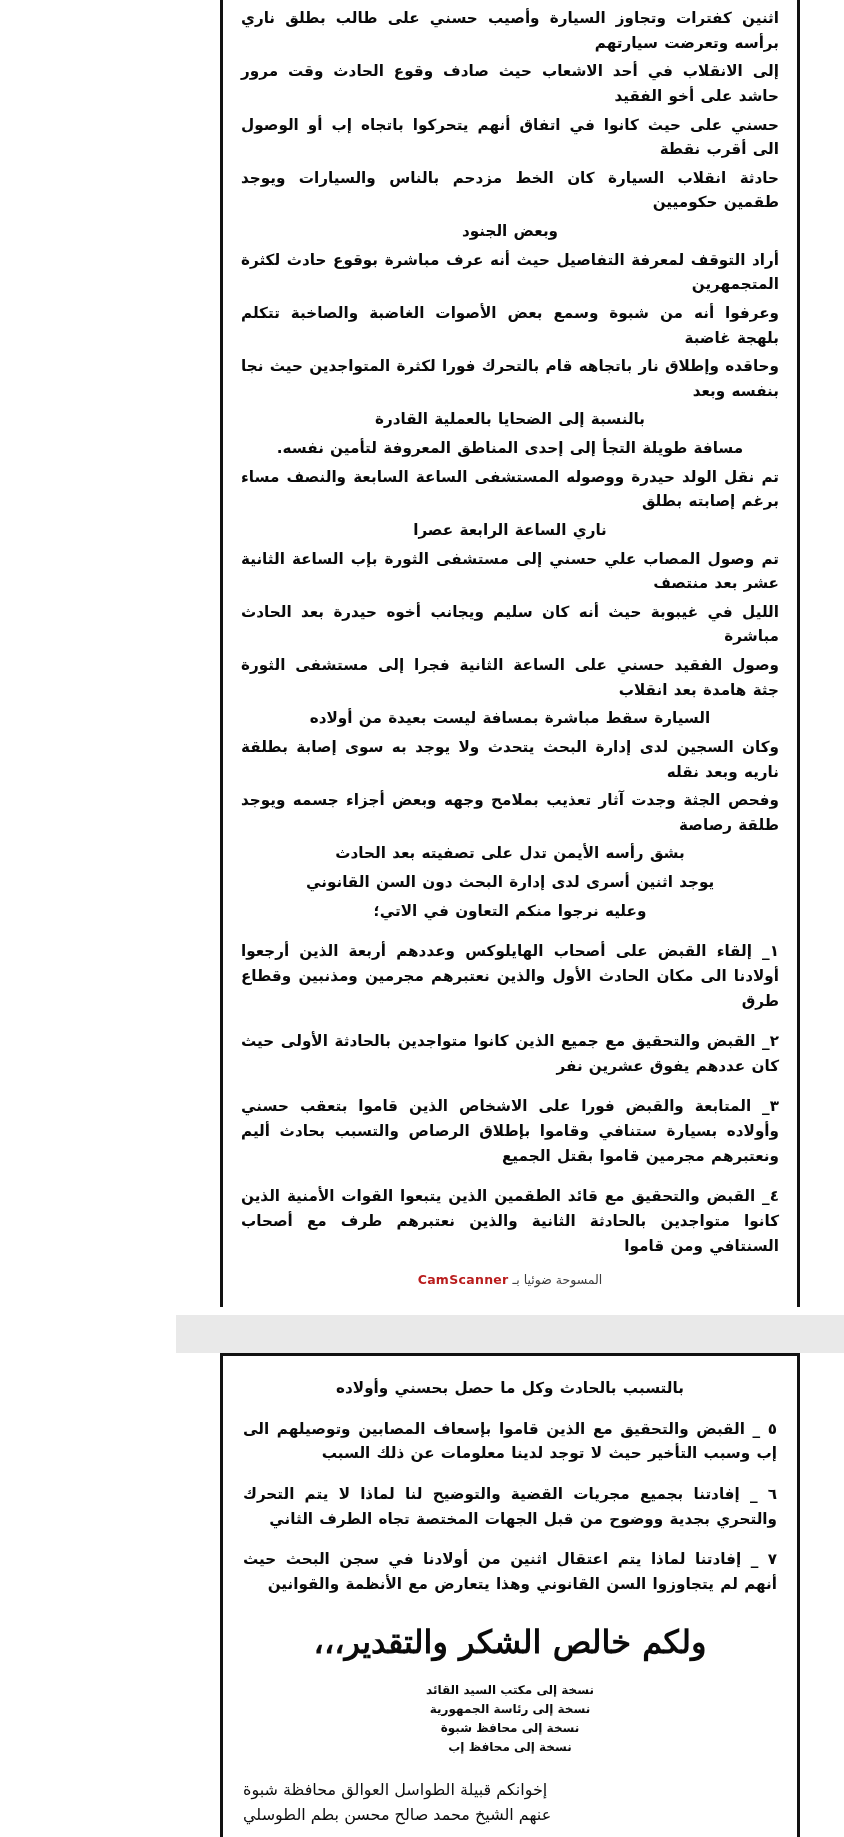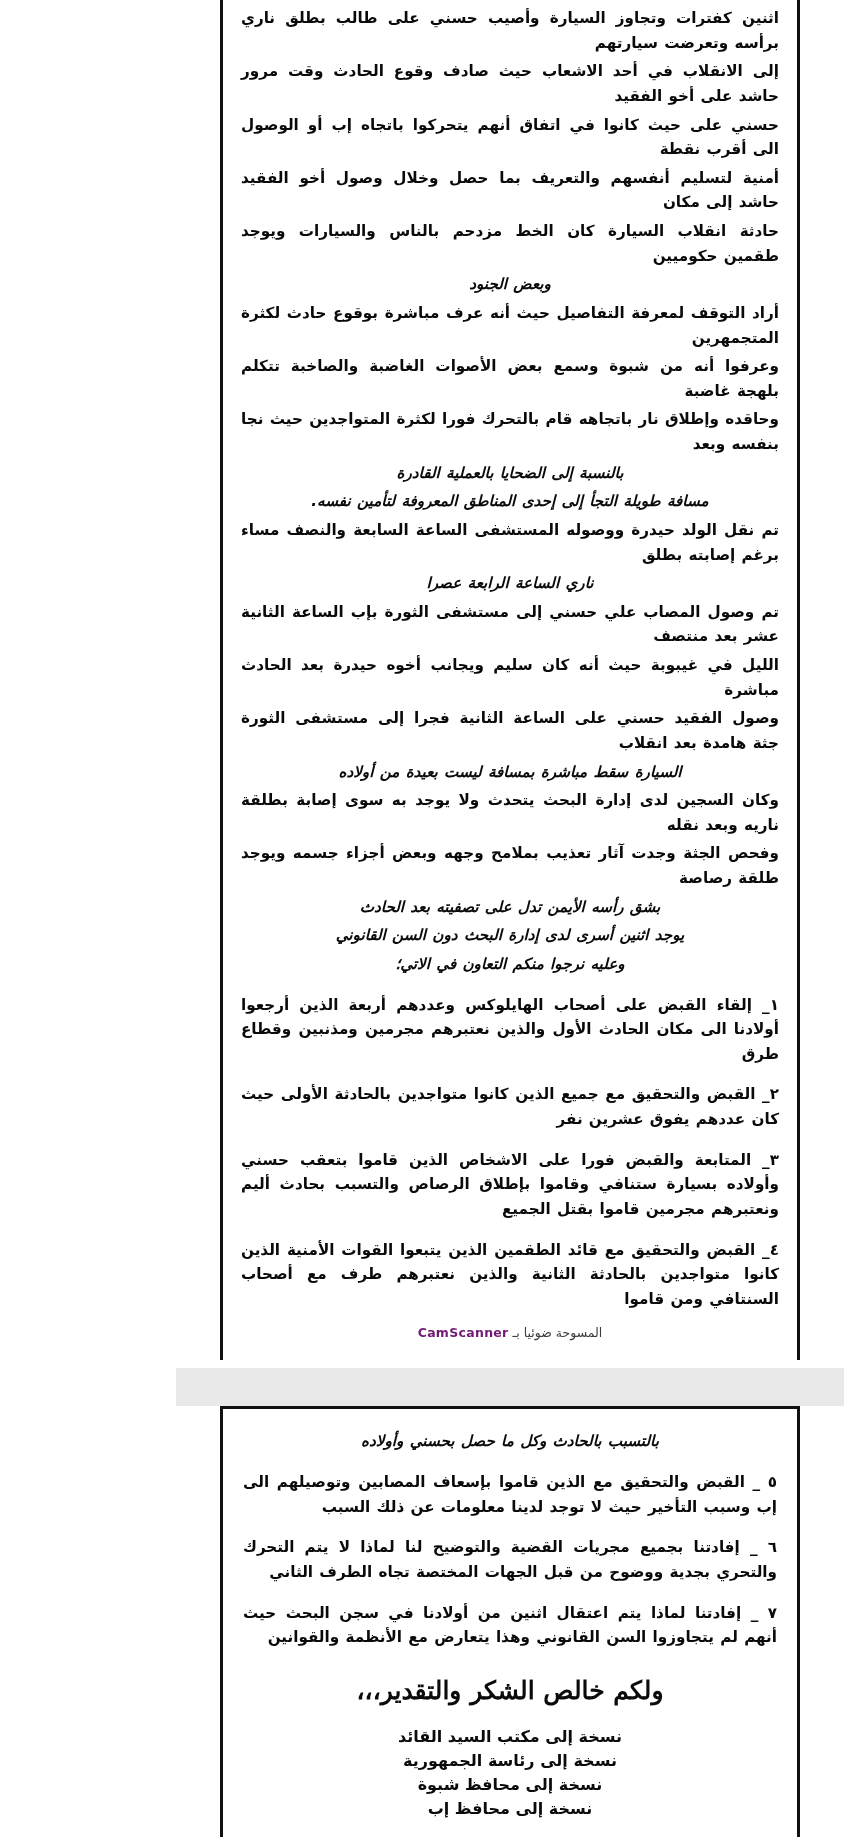--- a/index.html
+++ b/index.html
@@ -49,62 +49,61 @@
     font-weight: bold;
     text-align: justify;
     text-align-last: right;
     letter-spacing: 0;
     word-spacing: 1px;
     color: #0a0a0a;
     direction: rtl;
   }
   .doc-text p.center-last {
     text-align-last: center;
-    font-style: italic;
   }
   .numbered p {
     text-align: justify;
     text-align-last: right;
     margin-top: 16px;
   }
   
   .cam-footer {
     text-align: center;
     font-size: 12.5px;
     color: #3c3c3c;
     padding: 10px 0 6px 0;
     font-family: "DejaVu Sans", "Liberation Sans", sans-serif;
     direction: rtl;
   }
   .cam-footer .cam-brand {
     font-weight: bold;
-    color: #701a75;
+    color: #b91c1c;
     letter-spacing: 0.3px;
   }
   
   .page-two .sheet-border {
     border: 3px solid #111;
     border-bottom: none;
     padding: 20px 20px 10px 20px;
     margin: 0 44px;
   }
   .thanks-line {
     text-align: center;
-    font-size: 25px;
+    font-size: 32px;
     font-weight: bold;
     font-family: "DejaVu Serif", "Liberation Serif", serif;
     margin: 26px 0 22px 0;
     direction: rtl;
   }
   .copies {
     margin: 0 0 26px 0;
   }
   .copies p {
     margin: 0 0 5px 0;
-    font-size: 16px;
+    font-size: 12px;
     font-weight: bold;
     text-align: center;
     direction: rtl;
   }
   .signoff p {
     margin: 0 0 6px 0;
     font-size: 16px;
     font-weight: normal;
     text-align: left;
     direction: rtl;
@@ -137,21 +136,20 @@
 
 <div class="page-wrap">
 
   <div class="scan-page page-one">
     <div class="sheet-border">
 
       <div class="doc-text">
         <p>اثنين كفترات وتجاوز السيارة وأصيب حسني على طالب بطلق ناري برأسه وتعرضت سيارتهم</p>
         <p>إلى الانقلاب في أحد الاشعاب حيث صادف وقوع الحادث وقت مرور حاشد على أخو الفقيد</p>
         <p>حسني على حيث كانوا في اتفاق أنهم يتحركوا باتجاه إب أو الوصول الى أقرب نقطة</p>
-        <p>أمنية لتسليم أنفسهم والتعريف بما حصل وخلال وصول أخو الفقيد حاشد إلى مكان</p>
         <p>حادثة انقلاب السيارة كان الخط مزدحم بالناس والسيارات ويوجد طقمين حكوميين</p>
         <p class="center-last">وبعض الجنود</p>
         <p>أراد التوقف لمعرفة التفاصيل حيث أنه عرف مباشرة بوقوع حادث لكثرة المتجمهرين</p>
         <p>وعرفوا أنه من شبوة وسمع بعض الأصوات الغاضبة والصاخبة تتكلم بلهجة غاضبة</p>
         <p>وحاقده وإطلاق نار باتجاهه قام بالتحرك فورا لكثرة المتواجدين حيث نجا بنفسه وبعد</p>
         <p class="center-last">بالنسبة إلى الضحايا بالعملية القادرة</p>
         <p class="center-last">مسافة طويلة التجأ إلى إحدى المناطق المعروفة لتأمين نفسه.</p>
         <p>تم نقل الولد حيدرة ووصوله المستشفى الساعة السابعة والنصف مساء برغم إصابته بطلق</p>
         <p class="center-last">ناري الساعة الرابعة عصرا</p>
         <p>تم وصول المصاب علي حسني إلى مستشفى الثورة بإب الساعة الثانية عشر بعد منتصف</p>

